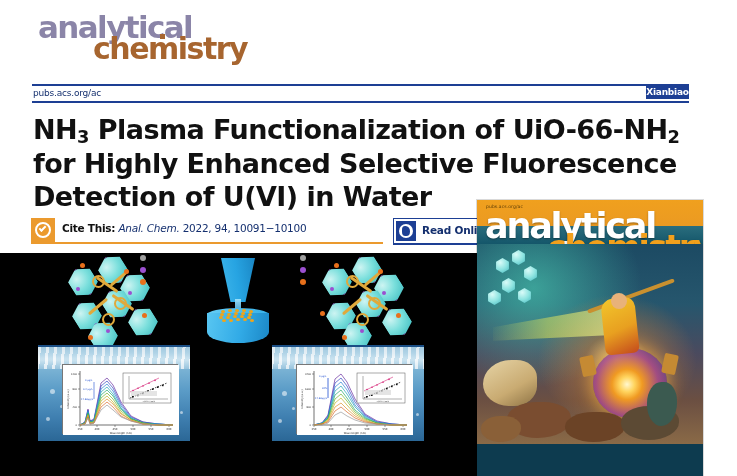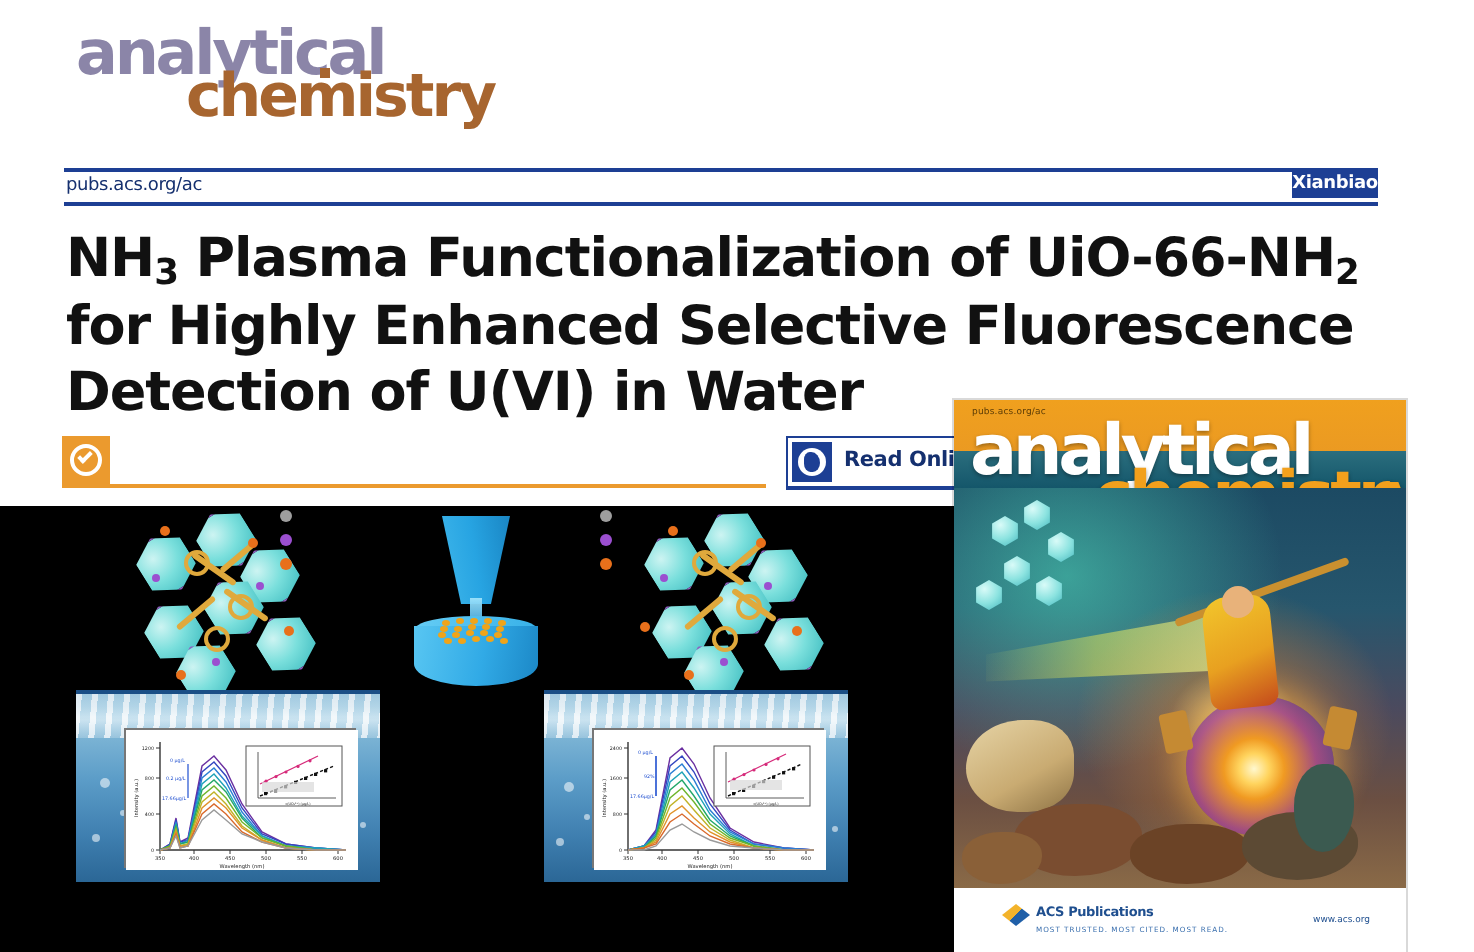--- a/index.html
+++ b/index.html
@@ -456,20 +456,21 @@
   <div class="rule-bot"></div>
 
   <h1 class="title"><span>NH</span><sub>3</sub><span> Plasma Functionalization of UiO-66-NH</span><sub>2</sub><span> for Highly Enhanced Selective Fluorescence Detection of U(VI) in Water</span></h1>
 
 
   <div class="citebar">
     <div class="cite-icon">
       <div class="ring"></div>
         <div class="tick"></div>
     </div>
+    <div class="cite-text"><span class="lbl">Cite This:</span> <span class="jr">Anal. Chem.</span> <span>2022, 94, 10091−10100</span></div>
     <div class="cite-underline"></div>
   </div>
 
   <div class="readbox">
     <div class="read-icon">
         <div class="globe"></div>
       </div>
     <div class="read-label">Read Online</div>
   </div>
   <div class="read-underline"></div>
@@ -778,21 +779,15 @@
       <div class="figure"></div>
       <div class="head"></div>
       <div class="fish"></div>
       <div class="rock" style="left:30px; top:158px; width:64px; height:36px; background:#7a4d30;"></div>
       <div class="rock" style="left:88px; top:168px; width:60px; height:30px; background:#6b4326;"></div>
       <div class="rock" style="left:144px; top:162px; width:58px; height:34px; background:#5c4a34;"></div>
       <div class="rock" style="left:4px;  top:172px; width:40px; height:26px; background:#8a6038;"></div>
       <div class="rock" style="left:170px; top:138px; width:30px; height:44px; background:#3b5a50;"></div>
     </div>
 
-    <div class="botband">
-      <div class="acs-logo"></div>
-      <div class="acs-t1">ACS Publications</div>
-      <div class="acs-t2">MOST TRUSTED. MOST CITED. MOST READ.</div>
-      <div class="acs-url">www.acs.org</div>
-    </div>
   </div>
 
 </div>
 
 </body></html>

